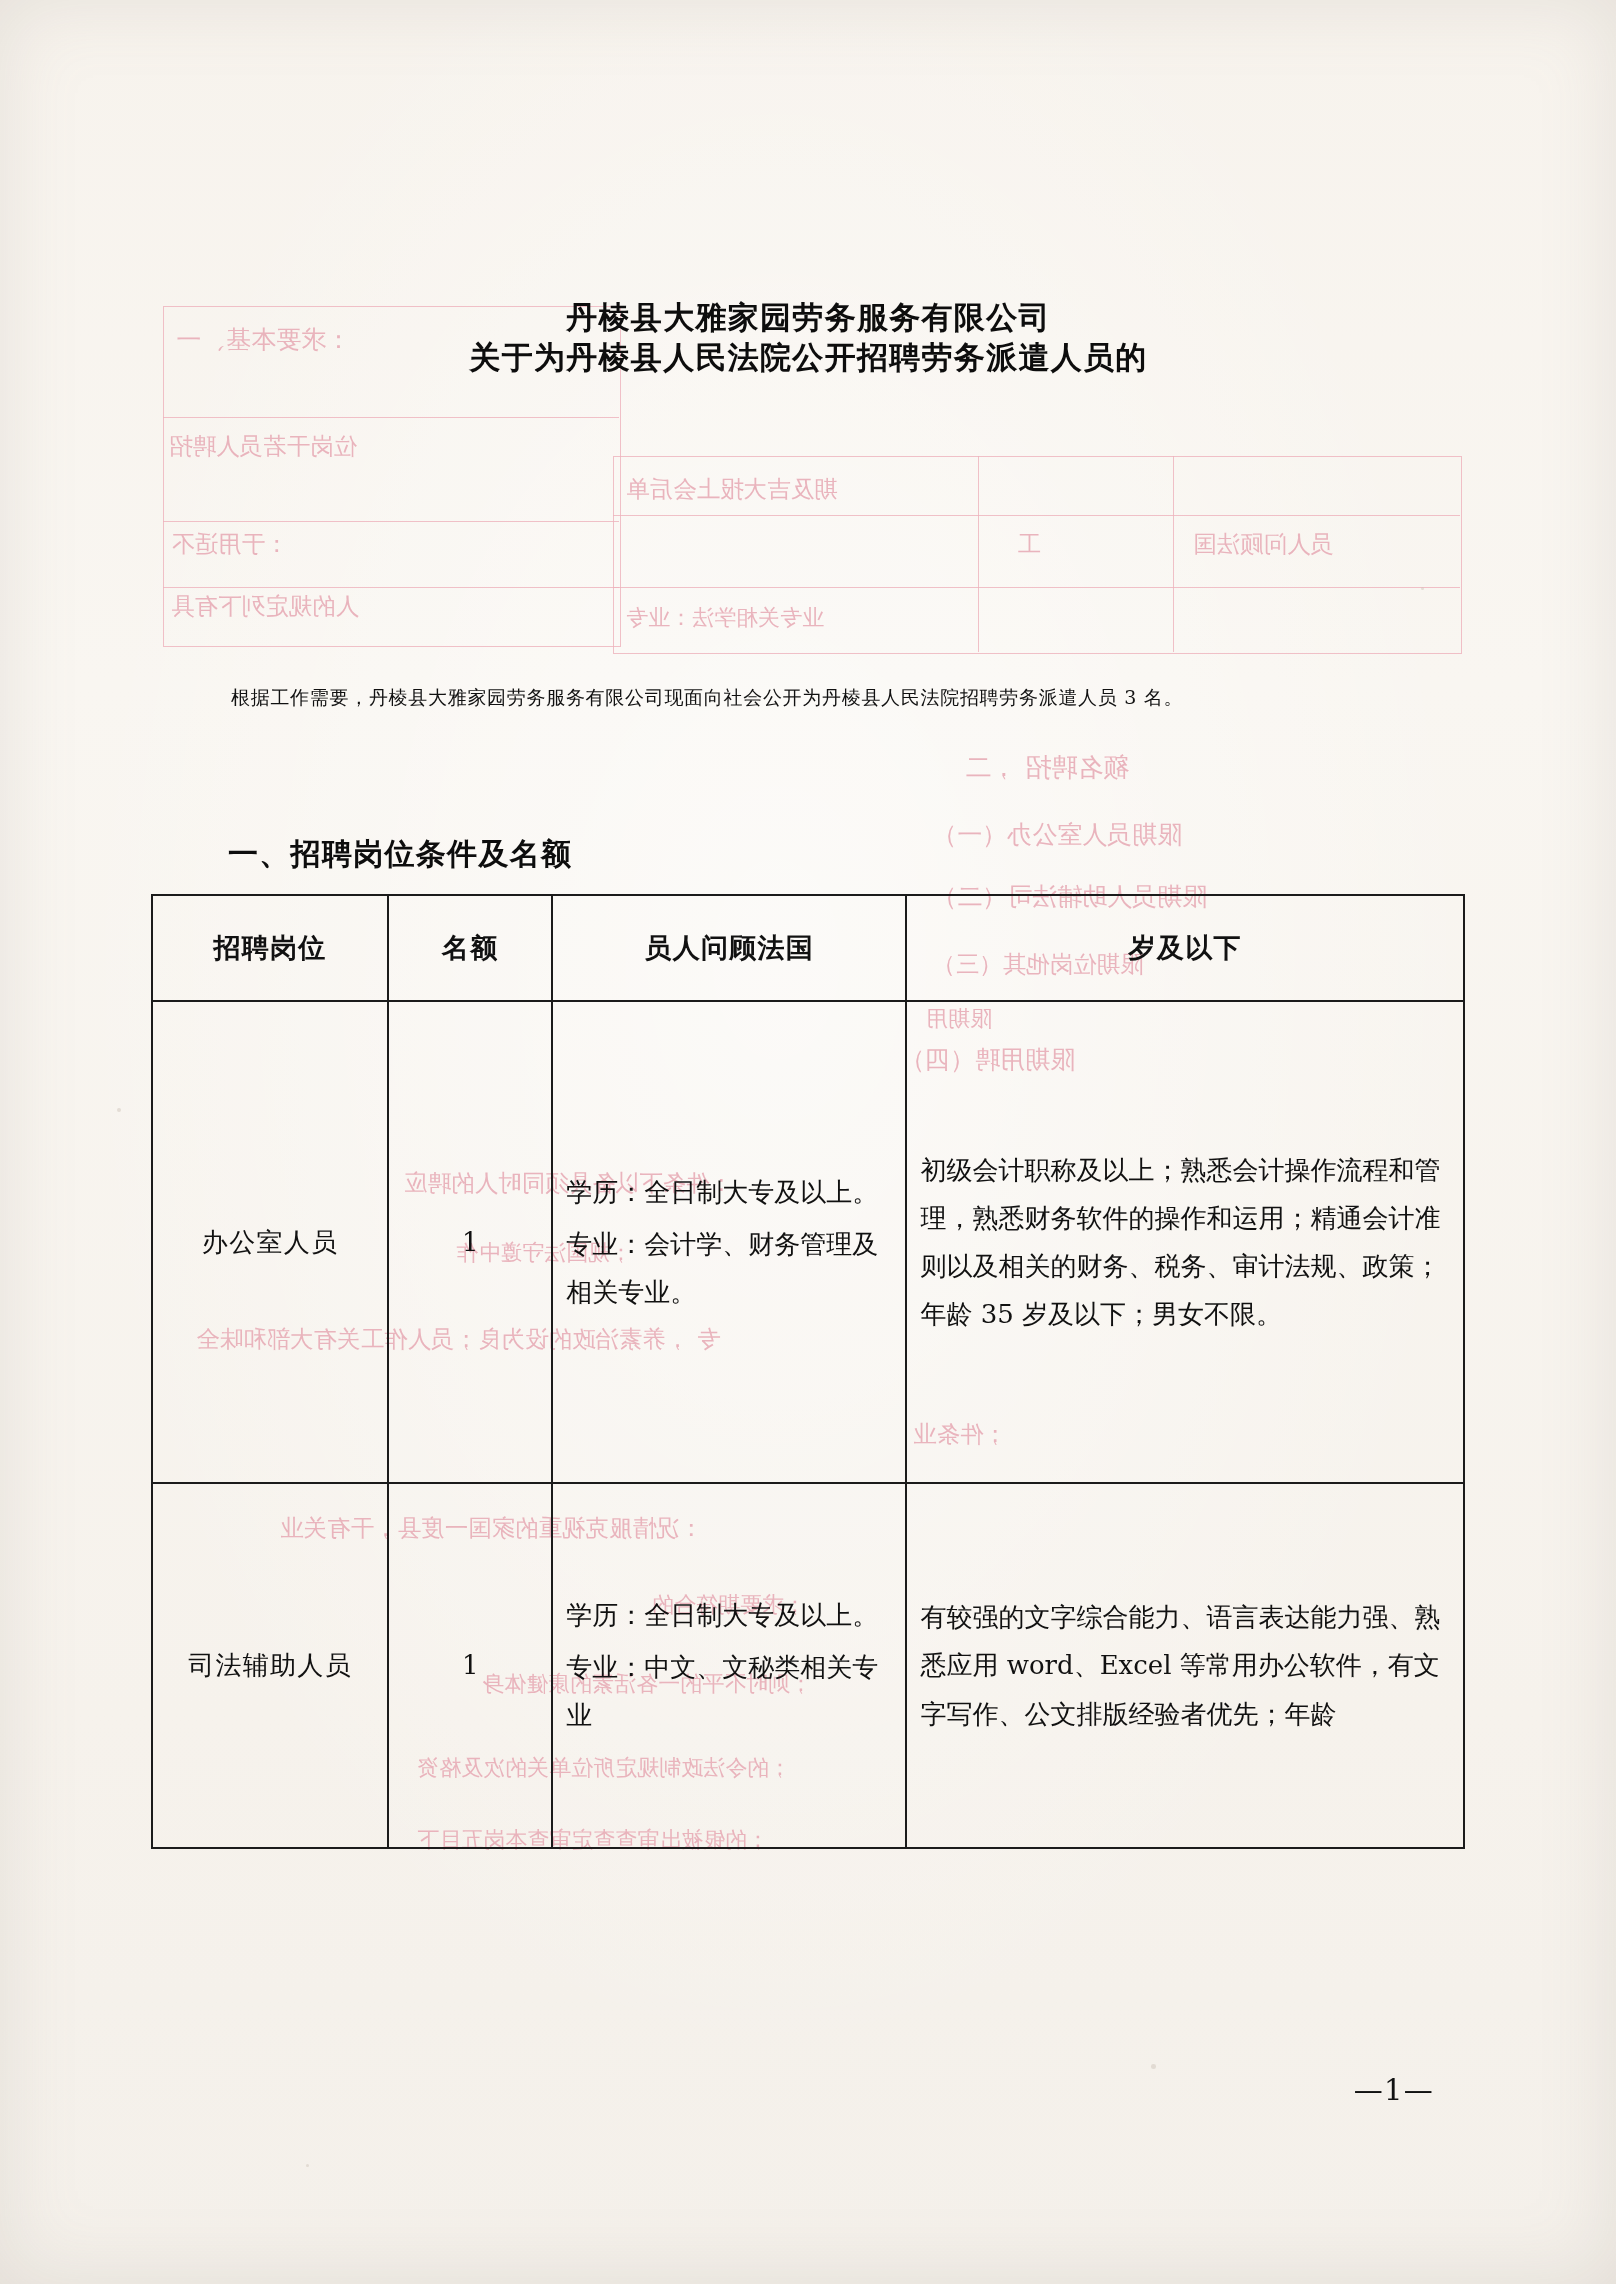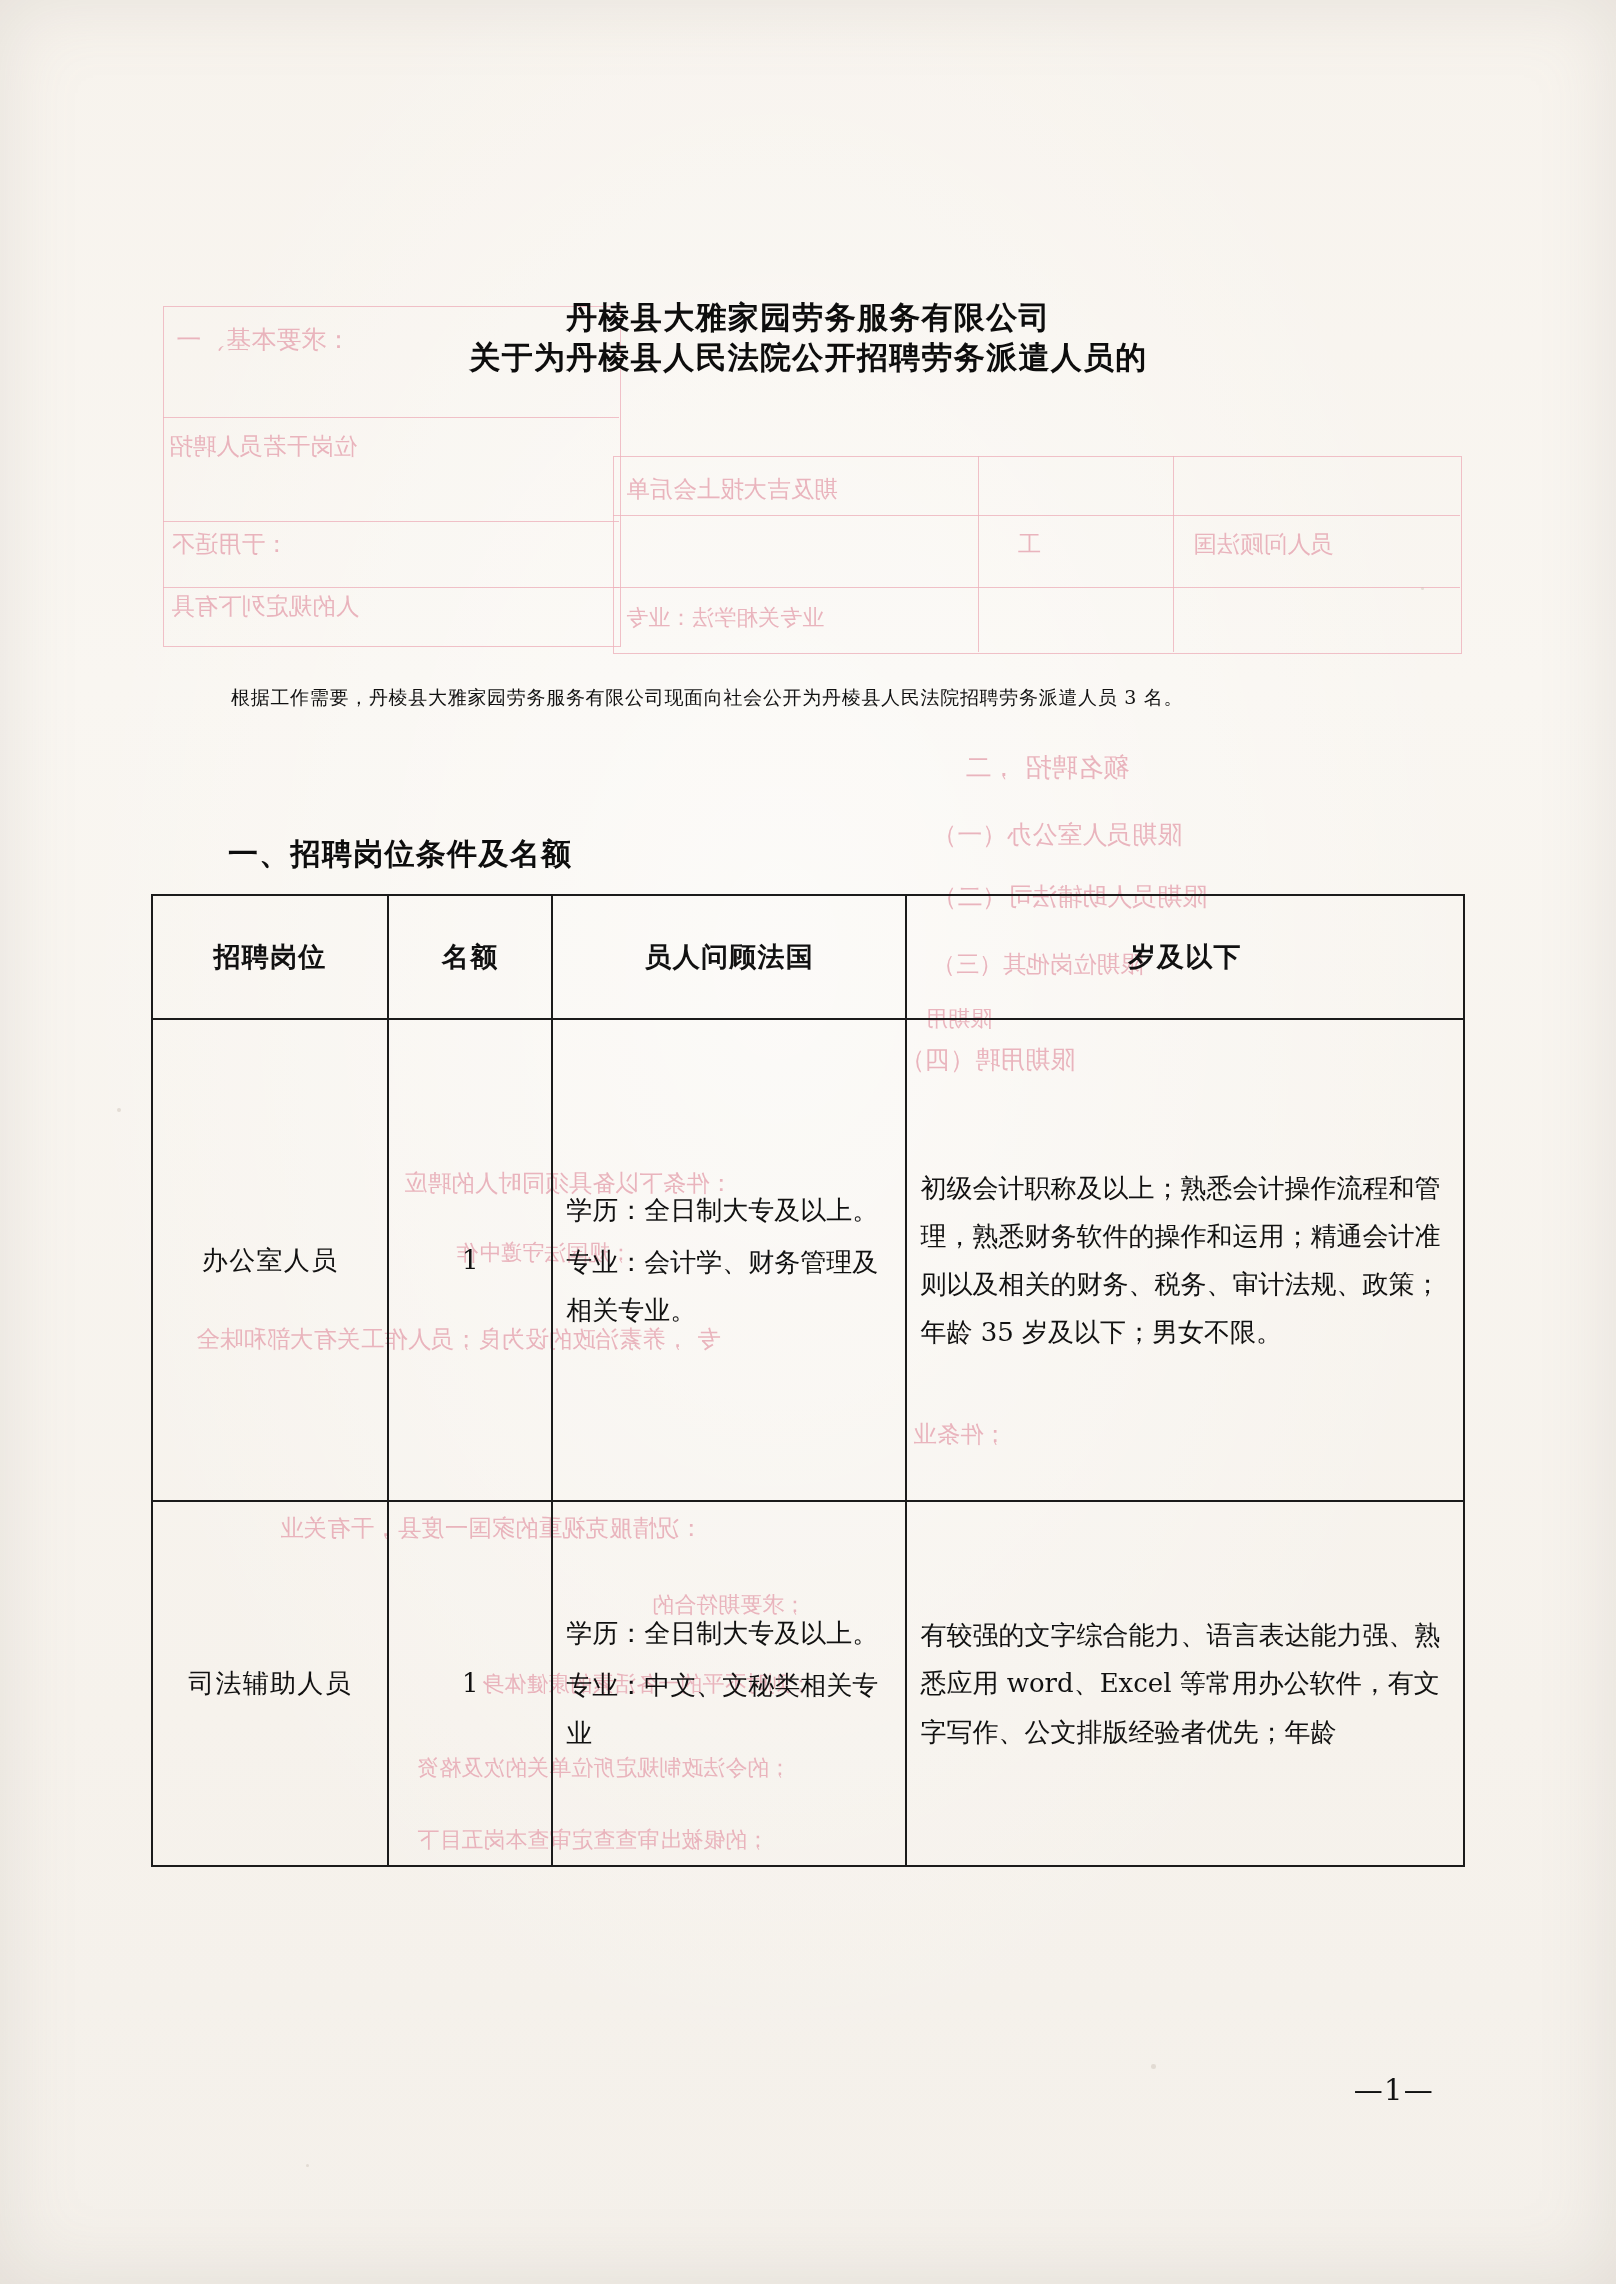--- a/index.html
+++ b/index.html
@@ -111,21 +111,21 @@
     border-collapse: collapse;
     table-layout: fixed;
     background: transparent;
   }
   table.jobs th, table.jobs td {
     border: 2px solid #1b1b1b;
     vertical-align: middle;
     font-size: 26px;
     line-height: 1.85;
     color: #111;
-    padding: 22px 13px;
+    padding: 13px 13px;
     background: transparent;
   }
   table.jobs th {
     font-weight: bold;
     text-align: center;
     height: 78px;
     font-size: 27px;
     letter-spacing: 1.3px;
   }
   col.c1 { width: 18.0%; }

